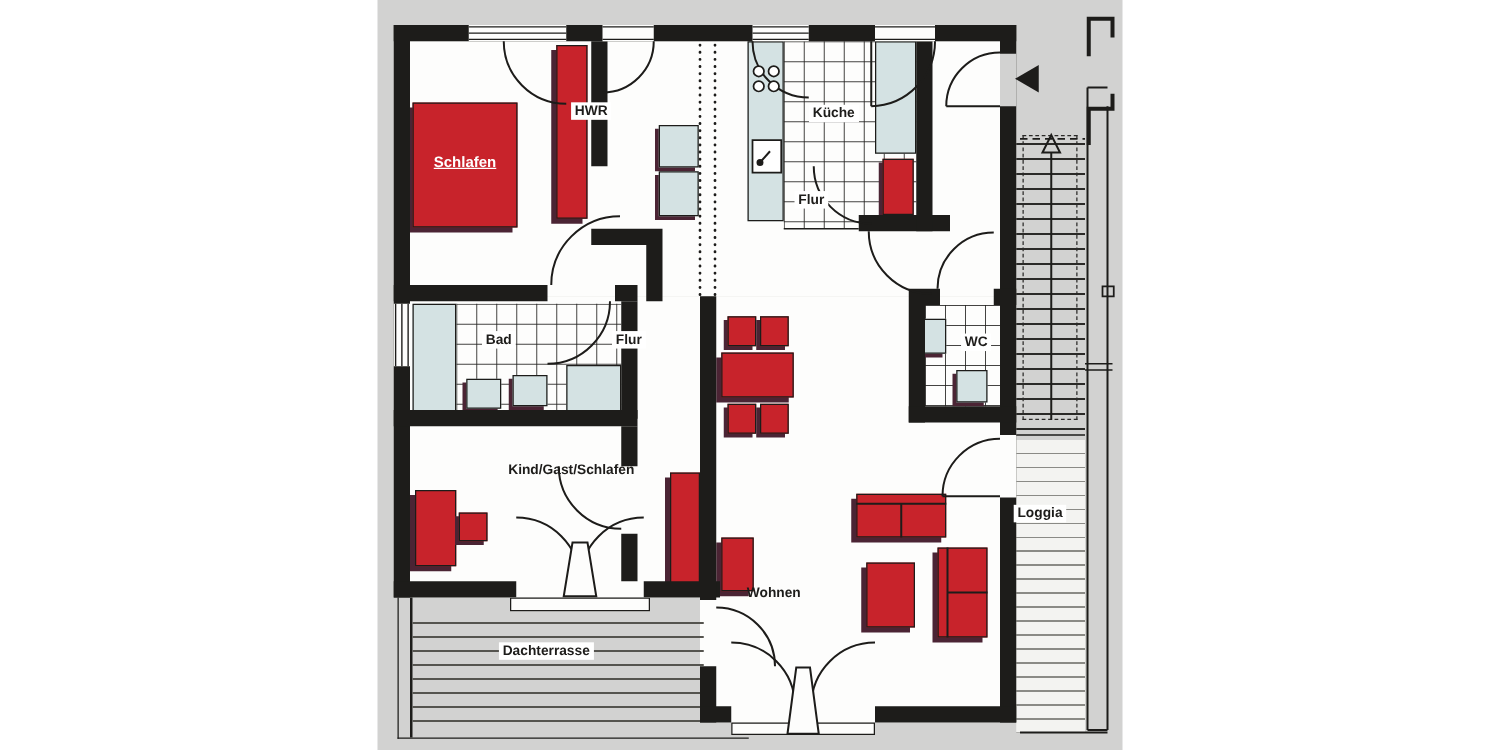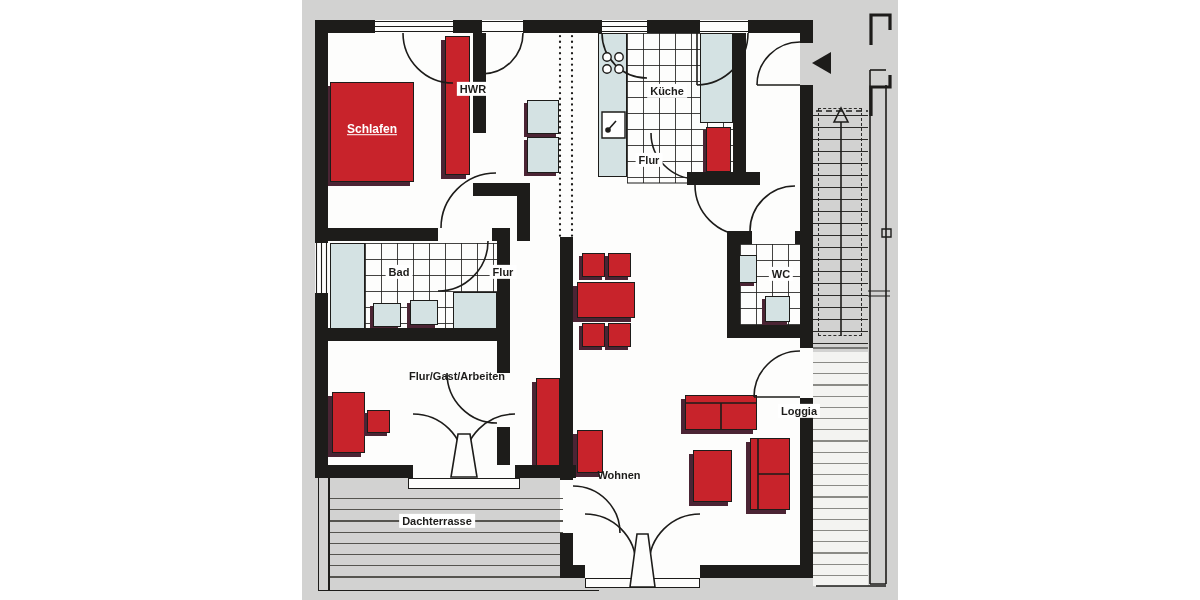--- a/index.html
+++ b/index.html
@@ -176,18 +176,18 @@
     <path stroke-width="1.4" stroke-dasharray="6 4" d="M816 111 H868"></path>
   </svg>
 
   <div class="lbl onred" style="left:372px;top:130px;font-size:12px;text-decoration:underline;">Schlafen</div>
   <div class="lbl" style="left:473px;top:89px;">HWR</div>
   <div class="lbl" style="left:667px;top:91px;text-align:center;">Küche</div>
   <div class="lbl" style="left:649px;top:160px;">Flur</div>
   <div class="lbl" style="left:399px;top:272px;">Bad</div>
   <div class="lbl" style="left:503px;top:272px;">Flur</div>
   <div class="lbl" style="left:781px;top:274px;">WC</div>
-  <div class="lbl" style="left:457px;top:376px;background:transparent;">Flur/Gast/Arbeiten</div>
+  <div class="lbl" style="left:457px;top:376px;background:transparent;">Kind/Gast/Schlafen</div>
   <div class="lbl" style="left:619px;top:432px;background:transparent;margin-top:43px;">Wohnen</div>
-  <div class="lbl" style="left:799px;top:411px;text-align:center;">Loggia</div>
+  <div class="lbl" style="left:832px;top:411px;text-align:center;">Loggia</div>
   <div class="lbl" style="left:437px;top:521px;">Dachterrasse</div>
 
 </div>
 
 </body></html>

